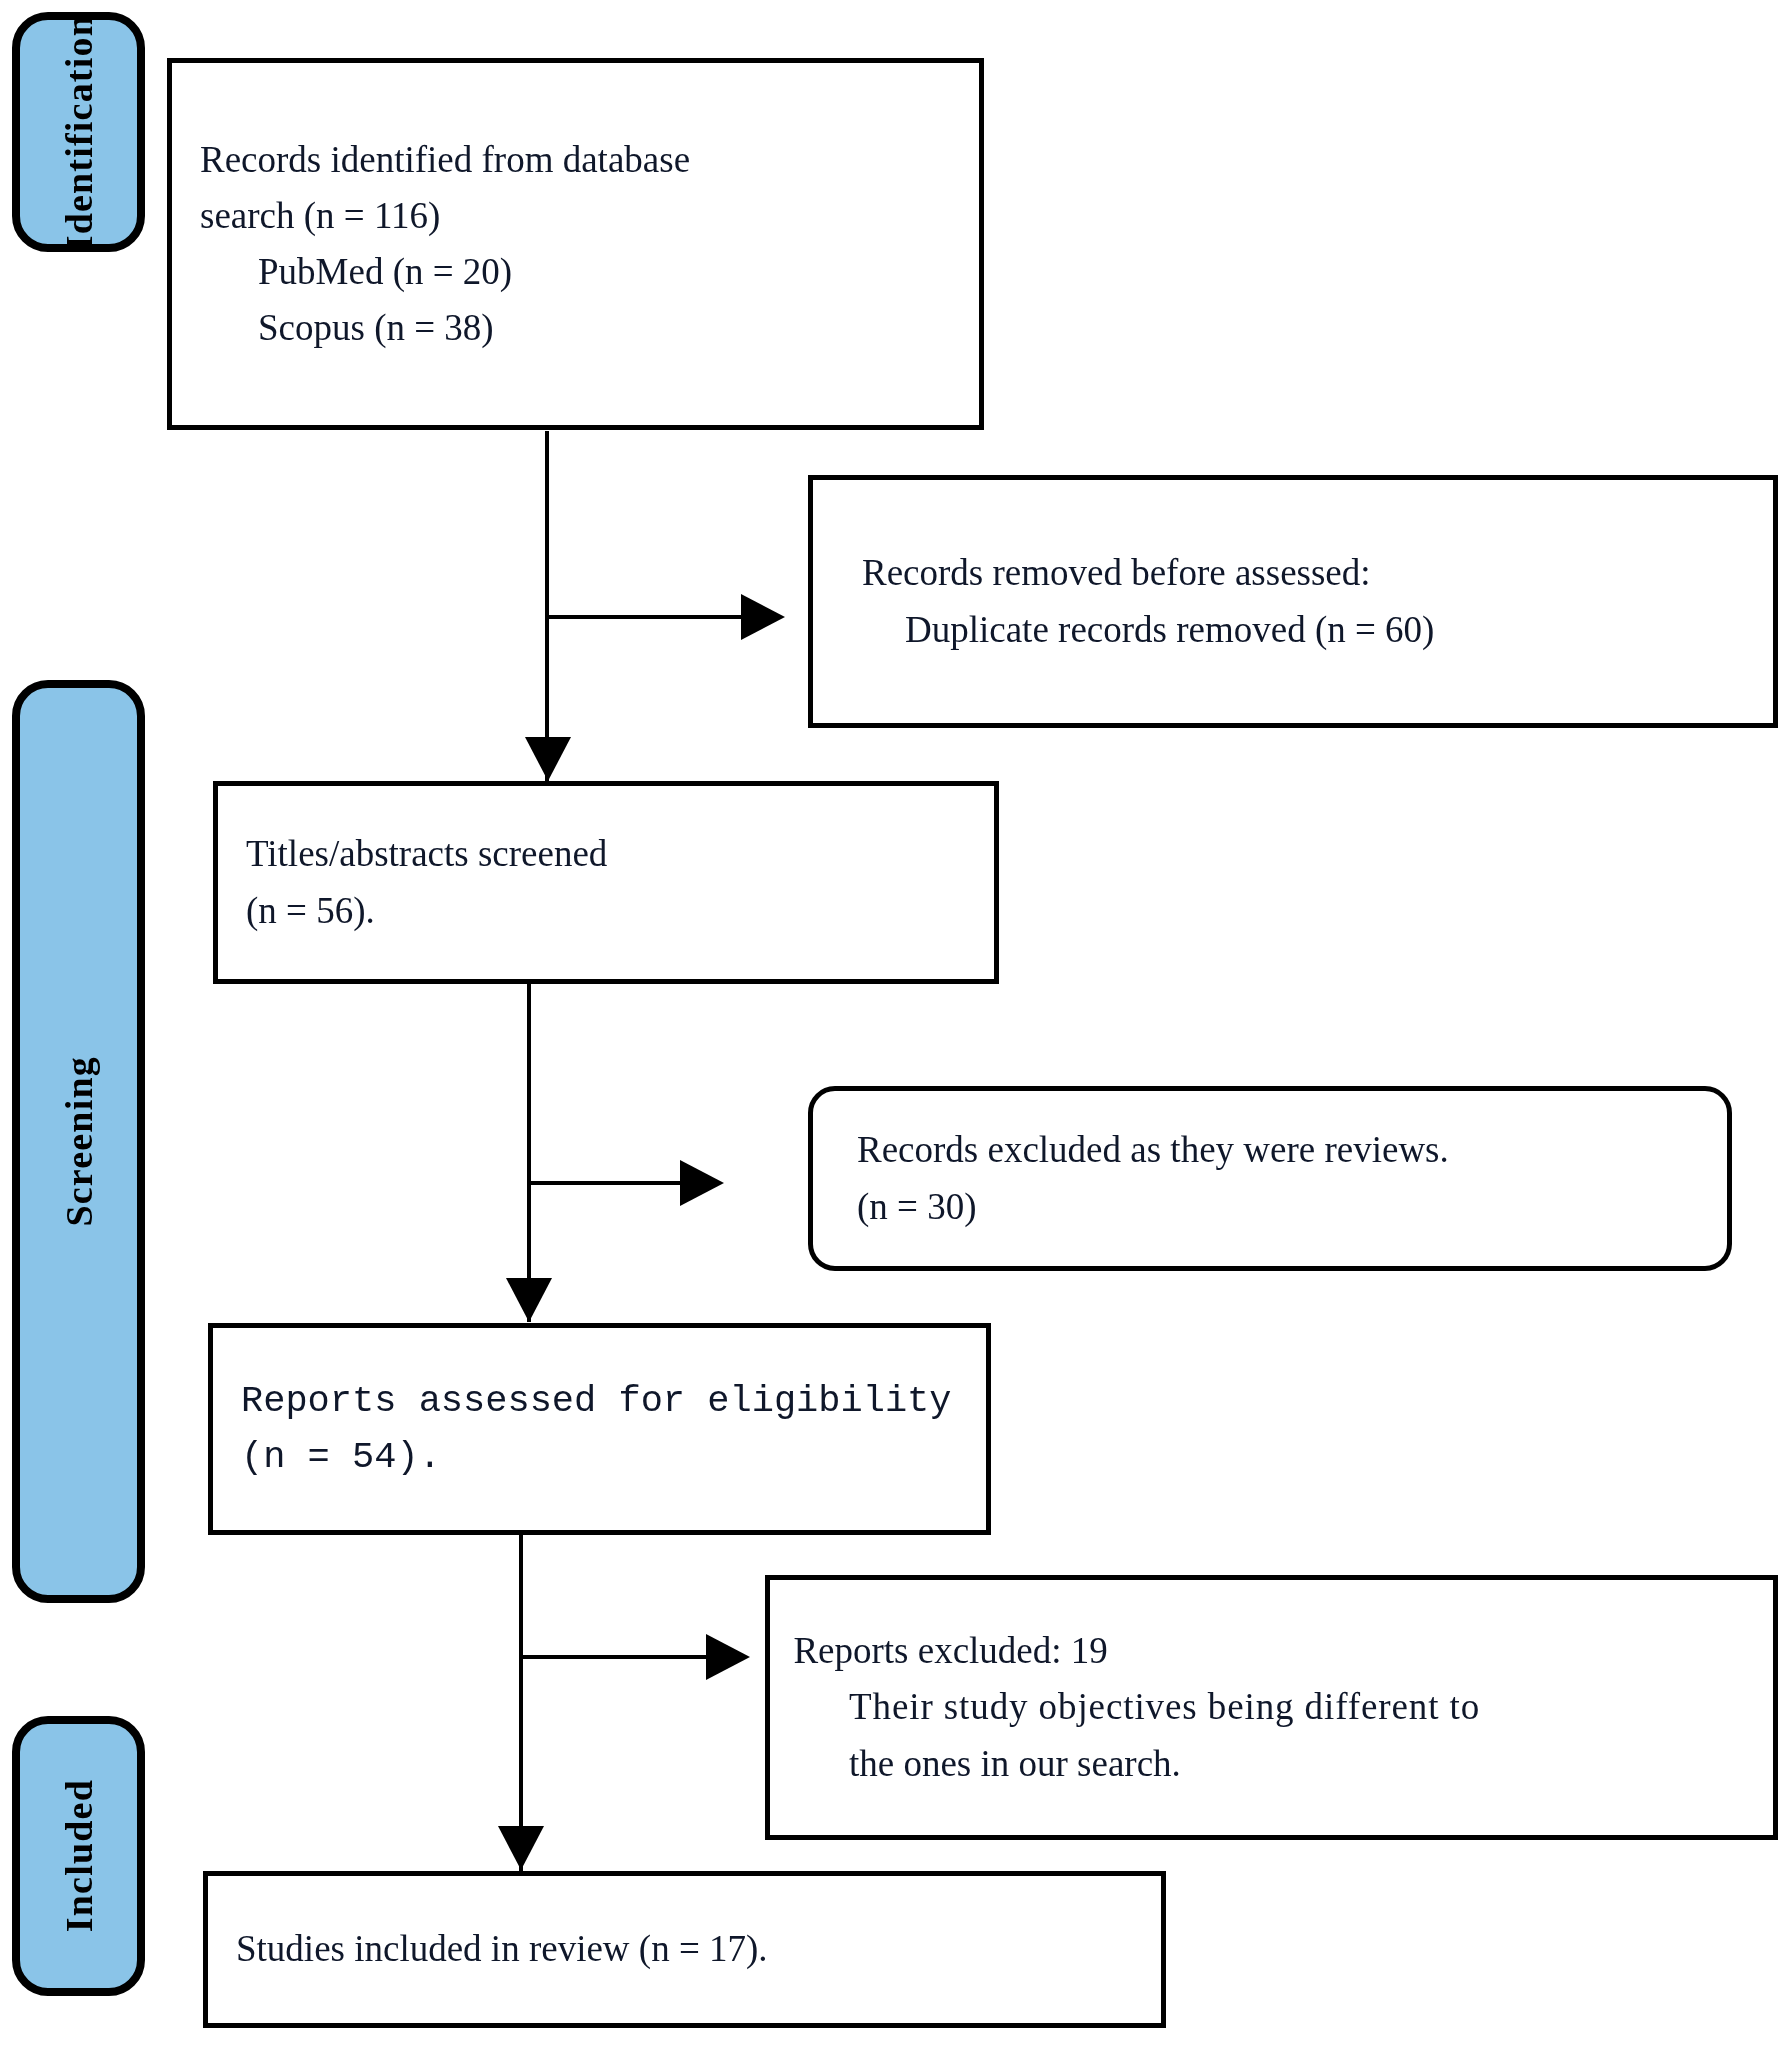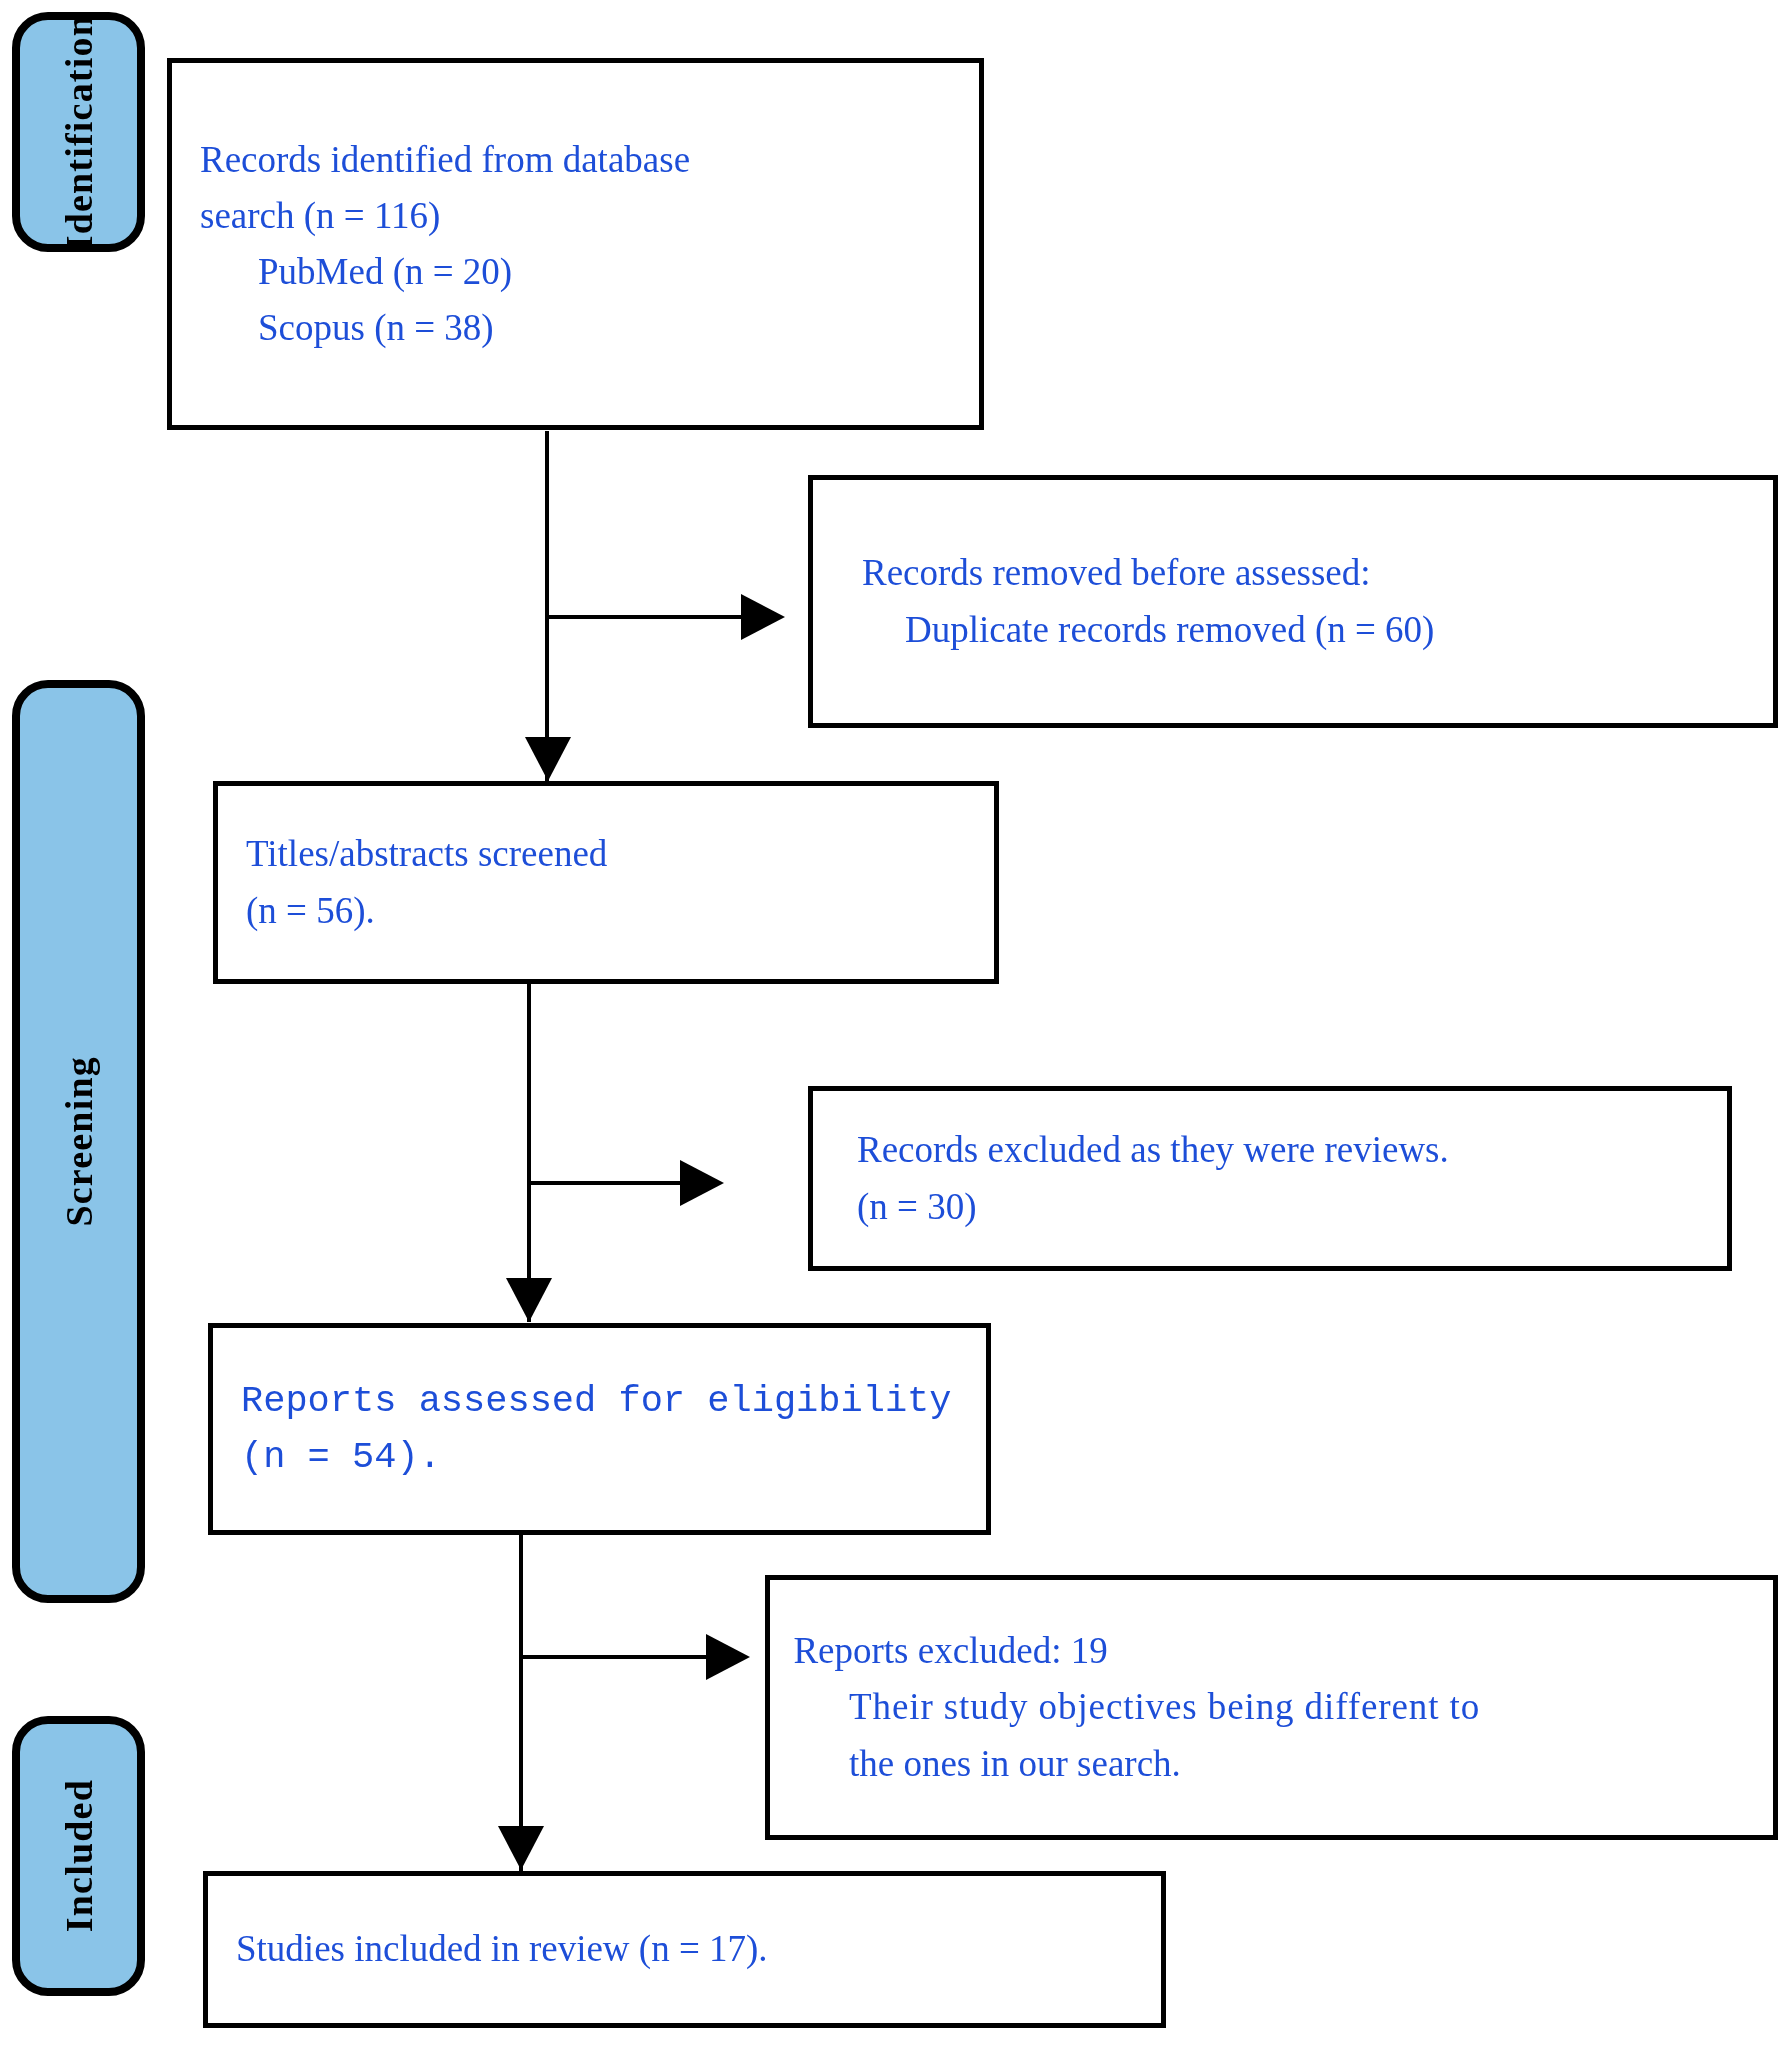--- a/index.html
+++ b/index.html
@@ -35,21 +35,21 @@
     background:#ffffff;
     border:5.5px solid #000000;
     box-sizing:border-box;
     display:flex;
     flex-direction:column;
     justify-content:center;
   }
   .box-line{
     font-size:37px;
     line-height:1.52;
-    color:#1d4ed8;
+    color:#0f172a;
     padding-left:28px;
     padding-right:16px;
     white-space:pre;
   }
   .box-line.indent{ padding-left:86px; }
   .vline{ position:absolute; background:#000000; width:4.3px; }
   .hline{ position:absolute; background:#000000; height:4.3px; }
   .arrow-down{
     position:absolute;
     width:0;height:0;
@@ -92,21 +92,21 @@
   <div class="box" style="left:808px;top:475px;width:970px;height:253px;">
     <div class="box-line" style="padding-left:49px;">Records removed before assessed:</div>
     <div class="box-line" style="padding-left:92px;">Duplicate records removed (n = 60)</div>
   </div>
 
   <div class="box" style="left:213px;top:781px;width:786px;height:203px;">
     <div class="box-line">Titles/abstracts screened</div>
     <div class="box-line">(n = 56).</div>
   </div>
 
-  <div class="box" style="left:808px;top:1086px;width:924px;height:185px;">
+  <div class="box" style="left:808px;top:1086px;width:924px;height:185px;border-radius:27px;">
     <div class="box-line" style="padding-left:44px;">Records excluded as they were reviews.</div>
     <div class="box-line" style="padding-left:44px;">(n = 30)</div>
   </div>
 
   <div class="box" style="left:208px;top:1323px;width:783px;height:212px;font-family:Liberation Mono, monospace;">
     <div class="box-line">Reports assessed for eligibility</div>
     <div class="box-line">(n = 54).</div>
   </div>
 
   <div class="box" style="left:765px;top:1575px;width:1013px;height:265px;">

